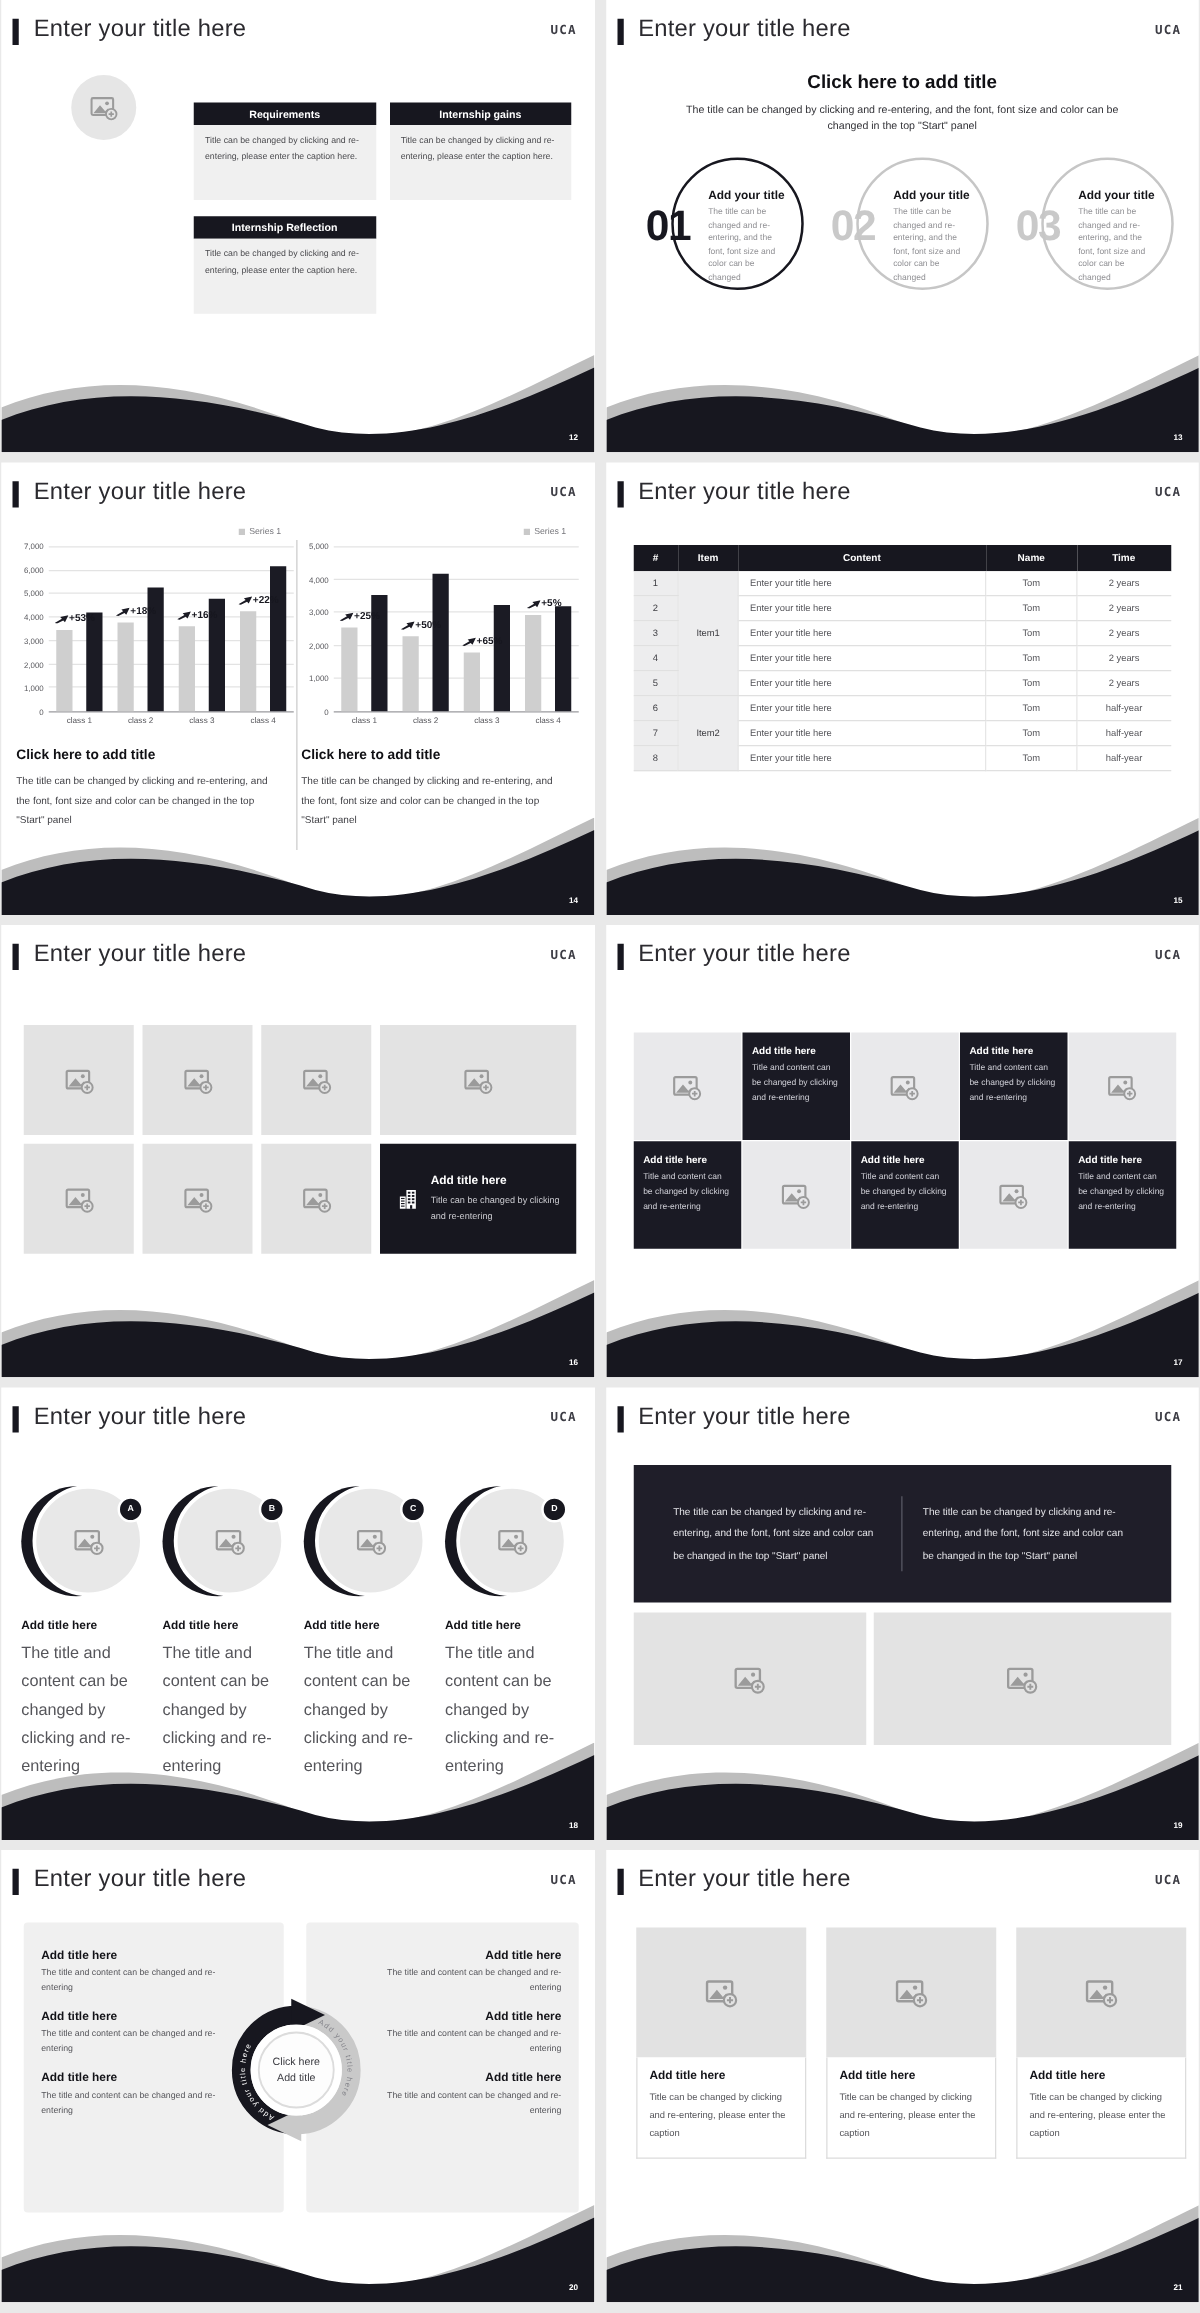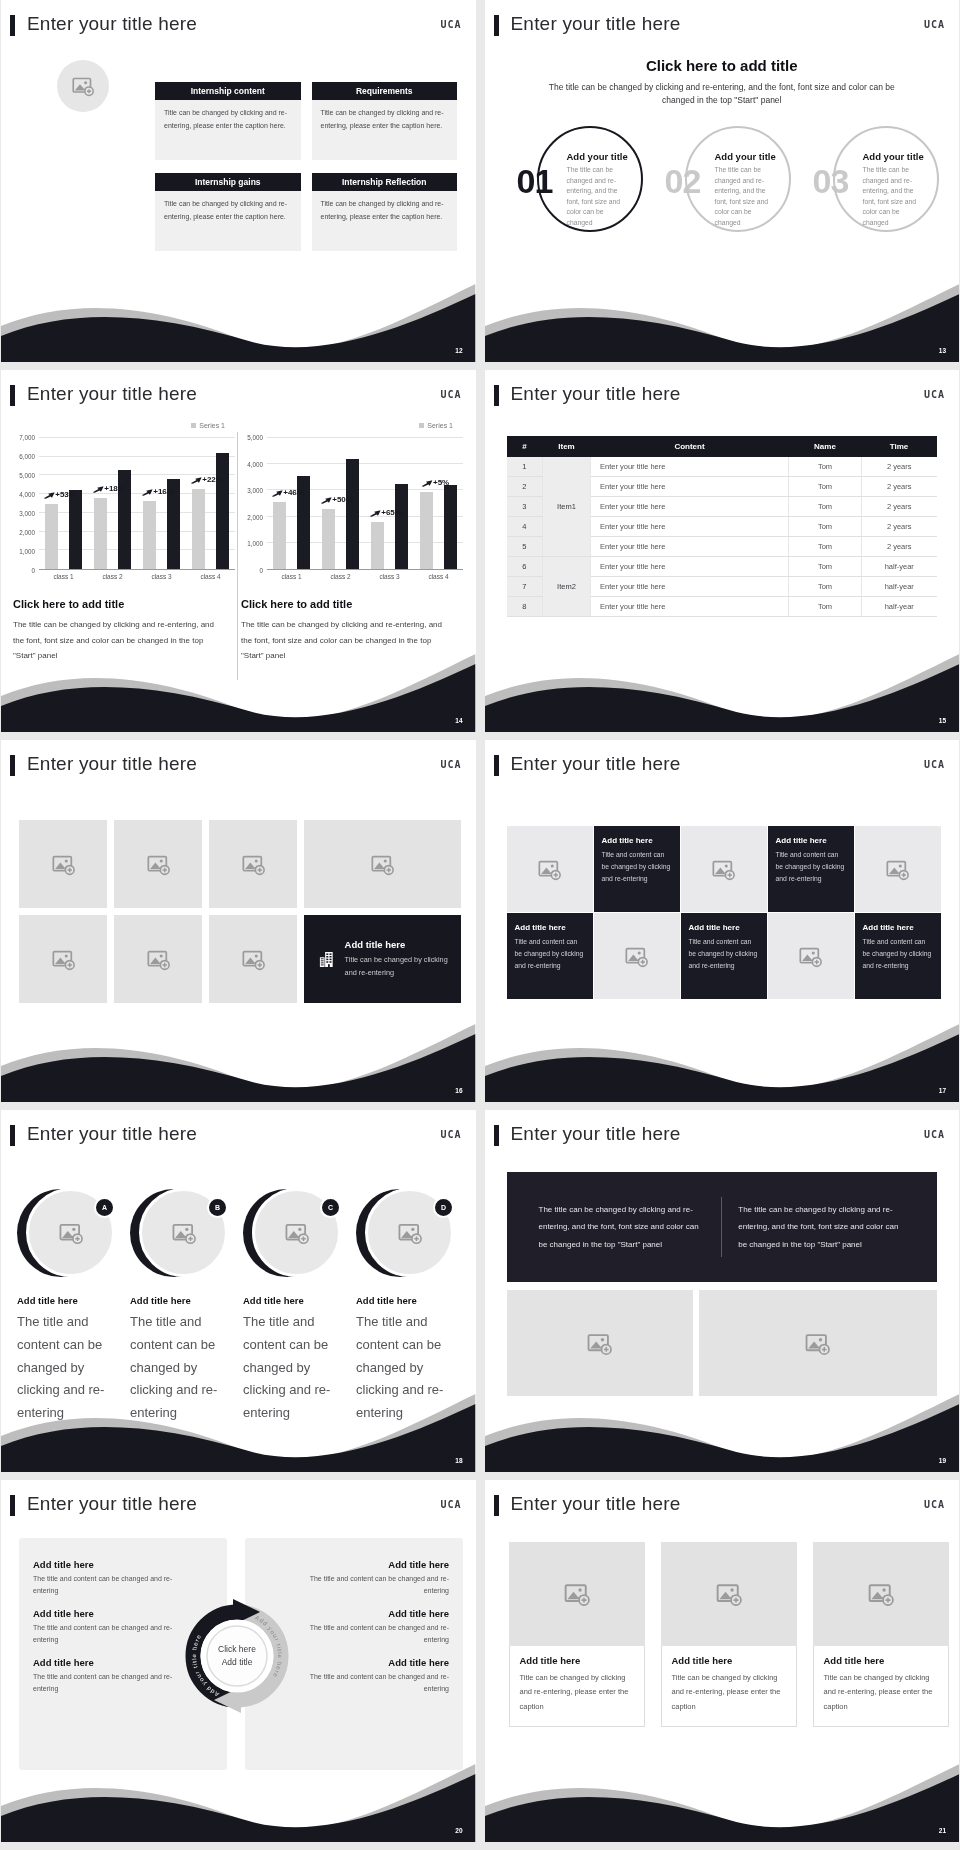--- a/index.html
+++ b/index.html
@@ -166,24 +166,20 @@
       <span class="sbar"></span>
       <span class="stitle">Enter your title here</span>
       <span class="slogo">UCA</span>
     </header>
     <div class="s12-circle">
       <svg class="icon" width="24" height="24">
           <use href="#imgicon"></use>
         </svg>
     </div>
     <div class="s12-boxes">
-      <div>
-        <div class="pbox-h">Internship content</div>
-        <div class="pbox-b">Title can be changed by clicking and re-entering, please enter the caption here.</div>
-      </div>
       <div>
         <div class="pbox-h">Requirements</div>
         <div class="pbox-b">Title can be changed by clicking and re-entering, please enter the caption here.</div>
       </div>
       <div>
         <div class="pbox-h">Internship gains</div>
         <div class="pbox-b">Title can be changed by clicking and re-entering, please enter the caption here.</div>
       </div>
       <div>
         <div class="pbox-h">Internship Reflection</div>
@@ -342,21 +338,21 @@
               <div class="gridline" style="bottom: 20%;"></div>
               <div class="gridline" style="bottom: 40%;"></div>
               <div class="gridline" style="bottom: 60%;"></div>
               <div class="gridline" style="bottom: 80%;"></div>
               <div class="gridline" style="bottom: 100%;"></div>
               <div class="bargroup">
                 <div class="blabel" style="bottom:calc(51% + 5px)">
                   <svg viewBox="0 0 20 14">
                     <path d="M20 2 L8 4.5 L10.5 7 L0 13 L3.5 14 L12.5 9.5 L15 12 Z"></path>
                   </svg>
-                  <span>+46%</span>
+                  <span>+25%</span>
                 </div>
                 <div class="bar" style="height:51%;background:#cfcfcf"></div>
                 <div class="bar" style="height:71%;background:#1b1b24"></div>
               </div>
               <div class="bargroup">
                 <div class="blabel" style="bottom:calc(46% + 5px)">
                   <svg viewBox="0 0 20 14">
                     <path d="M20 2 L8 4.5 L10.5 7 L0 13 L3.5 14 L12.5 9.5 L15 12 Z"></path>
                   </svg>
                   <span>+50%</span>

